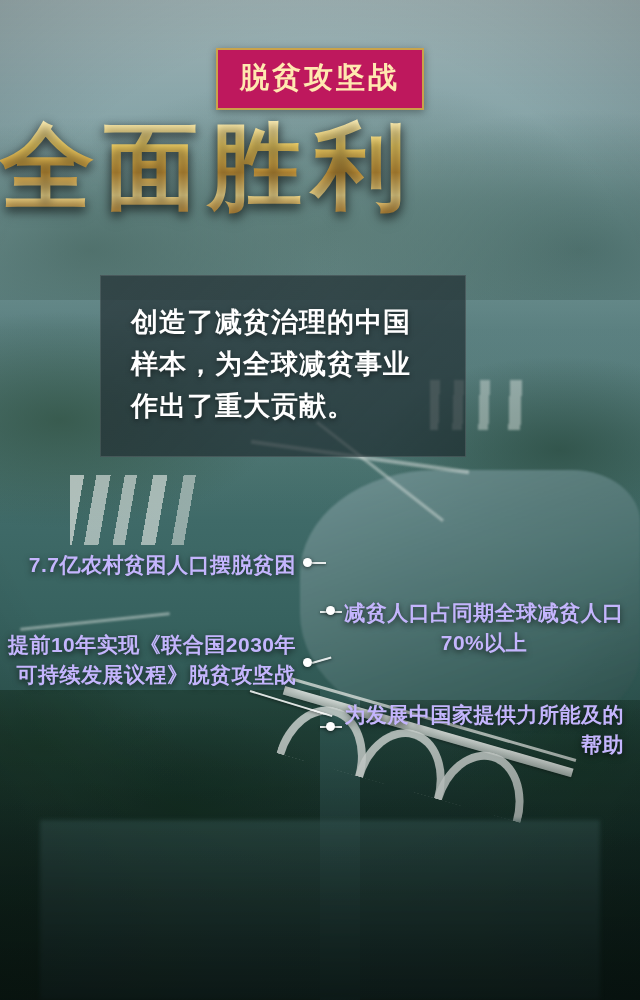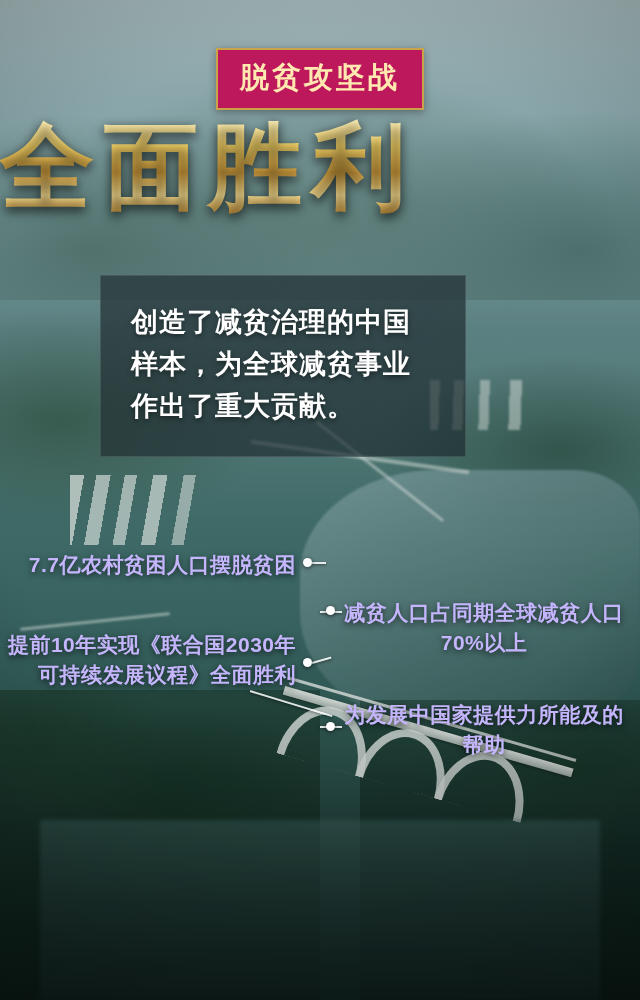--- a/index.html
+++ b/index.html
@@ -216,21 +216,21 @@
     color: #c4b5fd;
     font-size: 21px;
     font-weight: bold;
     line-height: 1.45;
     letter-spacing: 0.5px;
     text-shadow: 0 2px 6px rgba(0,0,0,0.65);
   }
   .c1 { left: 6px;  top: 550px; width: 290px; text-align: right; }
   .c2 { left: 6px;  top: 630px; width: 290px; text-align: right; }
   .c3 { left: 344px; top: 598px; width: 280px; text-align: center; }
-  .c4 { left: 344px; top: 700px; width: 280px; text-align: center; }
+  .c4 { left: 344px; top: 700px; width: 280px; text-align: right; }
 
   .dot {
     position: absolute;
     width: 9px; height: 9px;
     border-radius: 50%;
     background: #ffffff;
     box-shadow: 0 1px 4px rgba(0,0,0,0.6);
   }
   .d1 { left: 303px; top: 558px; }
   .d2 { left: 303px; top: 658px; }
@@ -285,17 +285,17 @@
   <div class="leader l3"></div>
   <div class="leader l4"></div>
   <div class="leader l5"></div>
 
   <div class="dot d1"></div>
   <div class="dot d2"></div>
   <div class="dot d3"></div>
   <div class="dot d4"></div>
 
   <div class="callout c1">7.7亿农村贫困人口摆脱贫困</div>
-  <div class="callout c2">提前10年实现《联合国2030年可持续发展议程》全面胜利</div>
+  <div class="callout c2">提前10年实现《联合国2030年可持续发展议程》脱贫攻坚战</div>
   <div class="callout c3">减贫人口占同期全球减贫人口70%以上</div>
   <div class="callout c4">为发展中国家提供力所能及的帮助</div>
 
 </div>
 
 </body></html>

